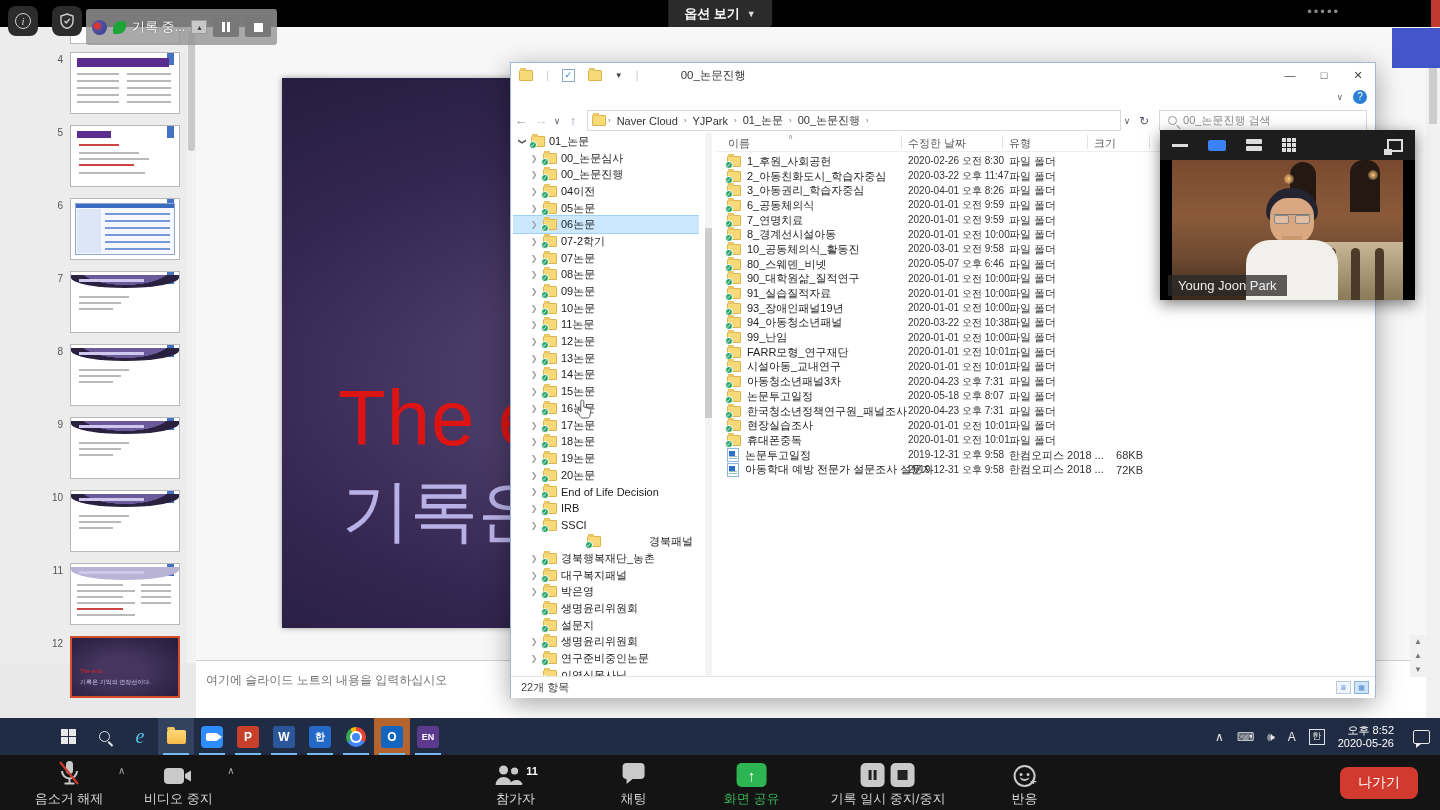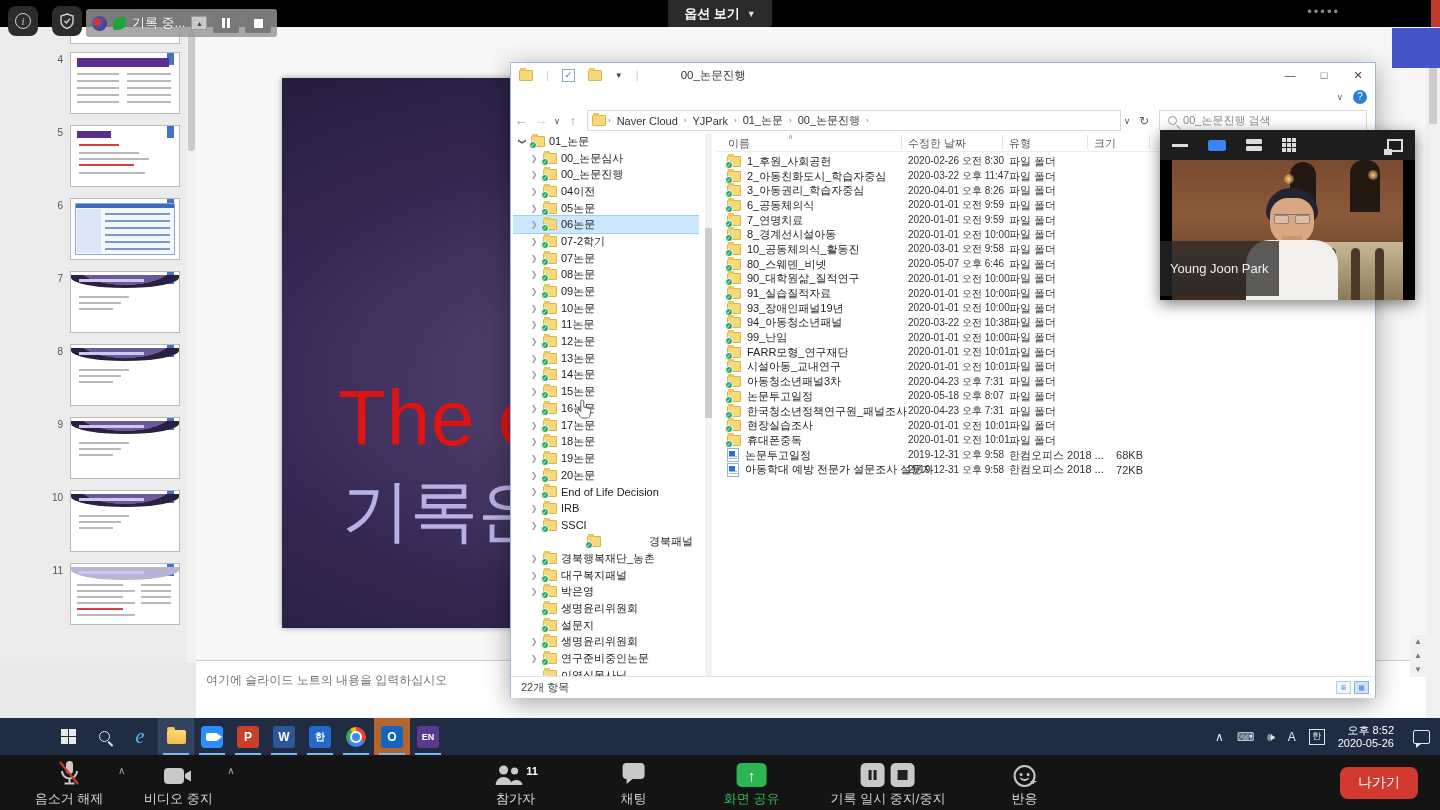--- a/index.html
+++ b/index.html
@@ -12,21 +12,21 @@
   .tb-btn { position:absolute; top:6px; width:30px; height:30px; background:#2c2c2c; border-radius:8px;
     display:flex; align-items:center; justify-content:center; color:#cfcfcf; }
   .info-circle { width:16px; height:16px; border:1.5px solid #cfcfcf; border-radius:50%;
     font-size:11px; display:flex; align-items:center; justify-content:center; font-style:italic; font-family:"Liberation Serif",serif; }
   .banner-wrap { position:absolute; left:50%; transform:translateX(-50%); top:0; height:27px; display:flex; z-index:61; }
   .banner { background:#2eb553; color:#17431f; font-weight:bold; font-size:13px;
     display:flex; align-items:center; padding:0 22px; height:27px; border-radius:0 0 0 4px; }
   .opt-btn { background:#2b2b2b; color:#fff; font-size:13px; font-weight:bold; display:flex; align-items:center;
     gap:7px; padding:0 16px; height:27px; border-radius:0 0 4px 0; cursor:pointer; }
   .opt-caret { font-size:9px; color:#ddd; }
-  .rec-overlay { position:absolute; left:86px; top:9px; height:28px; background:rgba(150,150,150,.82);
+  .rec-overlay { position:absolute; left:86px; top:9px; height:36px; background:rgba(150,150,150,.82);
     border-radius:3px; display:flex; align-items:center; padding:0 6px; gap:6px; z-index:62; }
   .rec-logo1 { width:15px; height:15px; border-radius:50%; background:radial-gradient(circle at 35% 40%, #d33 0 3px, #5a4fa0 4px, #2c3e8c 100%); }
   .rec-logo2 { width:13px; height:13px; background:#1fa43a; border-radius:60% 20% 60% 20%; }
   .rec-text { color:#fff; font-size:13px; text-shadow:0 0 2px rgba(0,0,0,.4); }
   .rec-collapse { width:16px; height:14px; background:#c9c9c9; border:1px solid #999; color:#444; font-size:7px;
     display:flex; align-items:center; justify-content:center; }
   .rec-ctl { width:26px; height:20px; background:#787878; border-radius:2px; display:flex; align-items:center; justify-content:center; }
   .icon-pause { width:8px; height:10px; border-left:3px solid #fff; border-right:3px solid #fff; }
   .icon-stop { width:9px; height:9px; background:#fff; }
   .top-dots { position:absolute; right:100px; top:4px; color:#8a8a8a; font-size:13px; letter-spacing:2px; }
@@ -156,21 +156,21 @@
   .colonnade { position:absolute; right:0; bottom:0; width:110px; height:58px; background:linear-gradient(180deg,#c9b896,#8a7a58); }
   .colonnade i { position:absolute; top:6px; bottom:0; width:9px; background:#4a3a28; border-radius:5px 5px 0 0; }
   .person { position:absolute; left:60px; top:28px; width:120px; height:112px; }
   .hair { position:absolute; left:34px; top:0; width:52px; height:34px; background:#242430; border-radius:26px 26px 10px 10px; }
   .face { position:absolute; left:38px; top:10px; width:44px; height:46px; background:#d9a882; border-radius:18px 18px 20px 20px; }
   .specs { position:absolute; left:42px; top:26px; width:36px; height:9px; border-top:1px solid #777;
     display:flex; justify-content:space-between; }
   .specs i { width:15px; height:9px; border:1px solid #888; border-radius:2px; background:rgba(255,255,255,.25); }
   .shirt { position:absolute; left:14px; top:52px; width:92px; height:60px; background:#f2f0ec; border-radius:24px 24px 0 0; }
   .neck { position:absolute; left:50px; top:48px; width:20px; height:12px; background:#c8976e; }
-  .name-tag { position:absolute; left:0; bottom:4px; background:rgba(40,40,40,.75); color:#eee; font-size:13px; padding:20px 10px; }
+  .name-tag { position:absolute; left:8px; bottom:4px; background:rgba(40,40,40,.75); color:#eee; font-size:13px; padding:3px 10px; }
 
   
   .taskbar { position:absolute; left:0; top:718px; width:1440px; height:37px; background:#1f2c44; z-index:50; display:flex; align-items:center; }
   .tb-cell { width:36px; height:37px; display:flex; align-items:center; justify-content:center; position:relative; flex:0 0 auto; }
   .tb-cell.lit { background:#33435f; }
   .tb-cell.orange { background:#b5642d; }
   .tb-cell.active::after { content:""; position:absolute; left:5px; right:5px; bottom:0; height:2px; background:#76b9ed; }
   .win-logo { width:15px; height:15px; display:grid; grid-template-columns:7px 7px; grid-template-rows:7px 7px; gap:1px; }
   .win-logo i { background:#e8e8e8; }
   .tb-mag { width:11px; height:11px; border:1.6px solid #dfe4ea; border-radius:50%; position:relative; }
@@ -341,20 +341,27 @@
             <span class="t-line" style="left: 6px; top: 32px; width: 46px;"></span>
             <span class="t-line" style="left: 6px; top: 38px; width: 58px;"></span>
             <span class="t-line t-red" style="left: 6px; top: 44px; width: 46px;"></span>
             <span class="t-line" style="left: 6px; top: 50px; width: 58px;"></span>
             <span class="t-line" style="left: 70px; top: 20px; width: 30px;"></span>
             <span class="t-line" style="left: 70px; top: 26px; width: 30px;"></span>
             <span class="t-line" style="left: 70px; top: 32px; width: 30px;"></span>
             <span class="t-line" style="left: 70px; top: 38px; width: 30px;"></span>
           </div>
         </div>
+        <div class="slide-item">
+          <div class="slide-num">12</div>
+          <div class="thumb selthumb final-thumb">
+            <span class="f-red">The end</span>
+            <span class="f-sub">기록은 기억의 연장선이다.</span>
+          </div>
+        </div>
       </div>
     <div class="ppt-scroll">
         <span class="pthumb"></span>
       </div>
     <div class="ppt-notes">
       <div class="notes-text">여기에 슬라이드 노트의 내용을 입력하십시오</div>
     </div>
     <div class="right-strip">
         <span class="rthumb"></span>
       </div>

